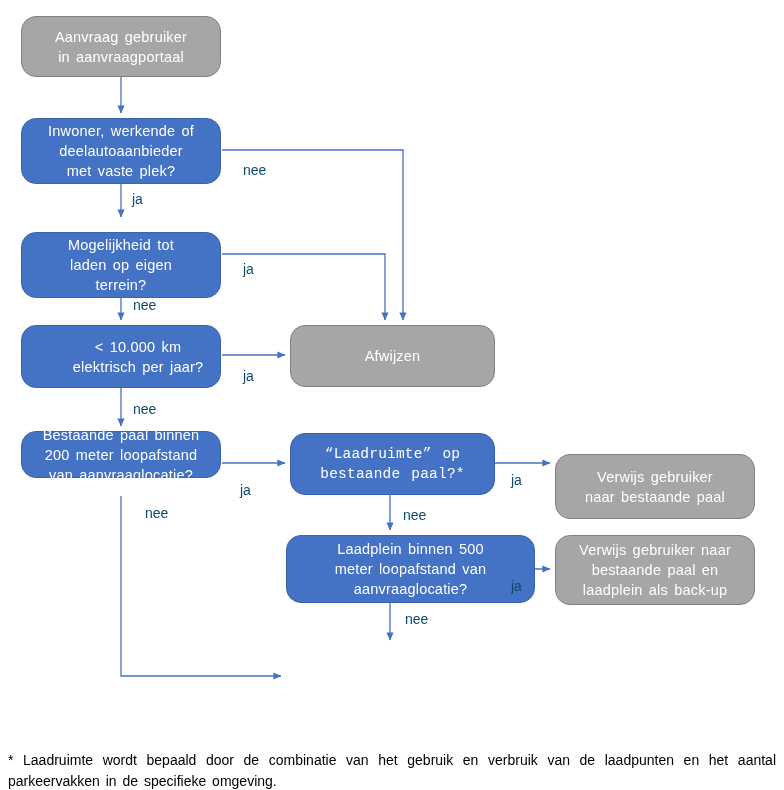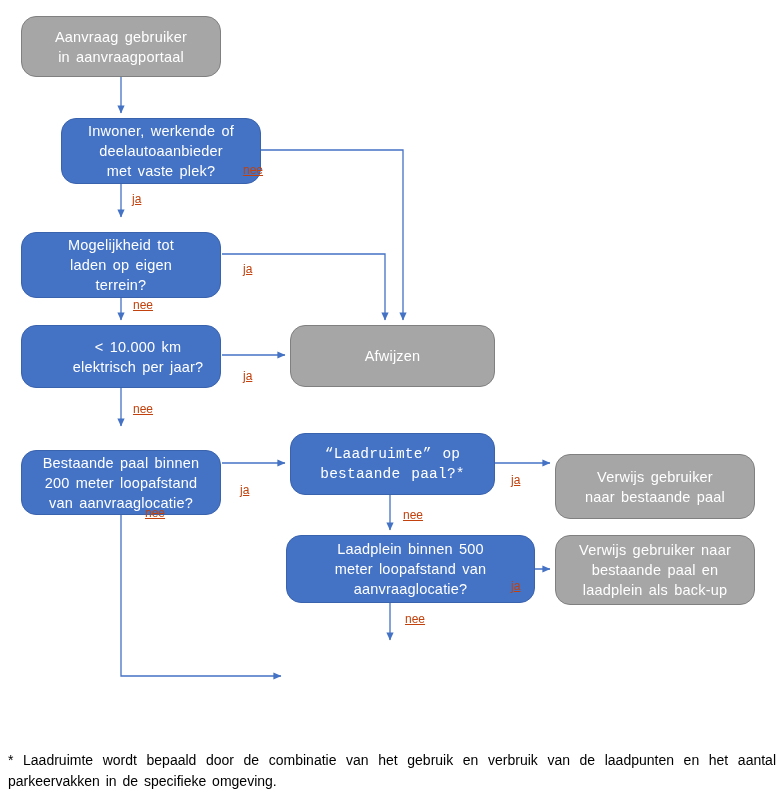--- a/index.html
+++ b/index.html
@@ -43,26 +43,25 @@
   .node.gray {
     background: #A6A6A6;
     border: 1.5px solid #808080;
   }
   .node.brightblue {
     background: #0070C0;
     border: 1.5px solid #808080;
   }
   .edge-label {
     position: absolute;
-    color: #c2410c;
-    font-size: 12px;
+    color: #0c4a6e;
+    font-size: 14px;
     line-height: 15px;
     font-family: "Liberation Sans", sans-serif;
     white-space: nowrap;
-    text-decoration: underline;
   }
   .footnote {
     position: absolute;
     left: 8px;
     top: 750px;
     width: 768px;
     color: #000000;
     font-size: 14px;
     line-height: 21px;
     text-align: justify;
@@ -114,32 +113,32 @@
 
       <path d="M495,569 L550,569" marker-end="url(#arr)"></path>
 
       <path d="M390,603 L390,640" marker-end="url(#arr)"></path>
     </g>
   </svg>
 
   <div class="node gray" style="left:21px; top:16px; width:200px; height:61px;">Aanvraag  gebruiker
 in aanvraagportaal</div>
 
-  <div class="node blue" style="left:21px; top:118px; width:200px; height:66px;margin-left:40px;">Inwoner, werkende  of
+  <div class="node blue" style="left:21px; top:118px; width:200px; height:66px;">Inwoner, werkende  of
 deelautoaanbieder
 met vaste  plek?</div>
 
   <div class="node blue" style="left:21px; top:232px; width:200px; height:66px;">Mogelijkheid  tot
 laden  op eigen
 terrein?</div>
 
   <div class="node blue" style="left:21px; top:325px; width:200px; height:63px;padding-left:40px;">&lt; 10.000  km
 elektrisch  per jaar?</div>
 
-  <div class="node blue" style="left:21px; top:431px; width:200px; height:65px;margin-top:19px;">Bestaande  paal binnen
+  <div class="node blue" style="left:21px; top:431px; width:200px; height:47px;">Bestaande  paal binnen
 200 meter loopafstand
 van  aanvraaglocatie?</div>
 
   <div class="node blue" style="left:290px; top:433px; width:205px; height:62px;font-family:Liberation Mono, monospace;">“Laadruimte”  op
 bestaande  paal?*</div>
 
   <div class="node blue" style="left:286px; top:535px; width:249px; height:68px;">Laadplein  binnen 500
 meter  loopafstand  van
 aanvraaglocatie?</div>
 

